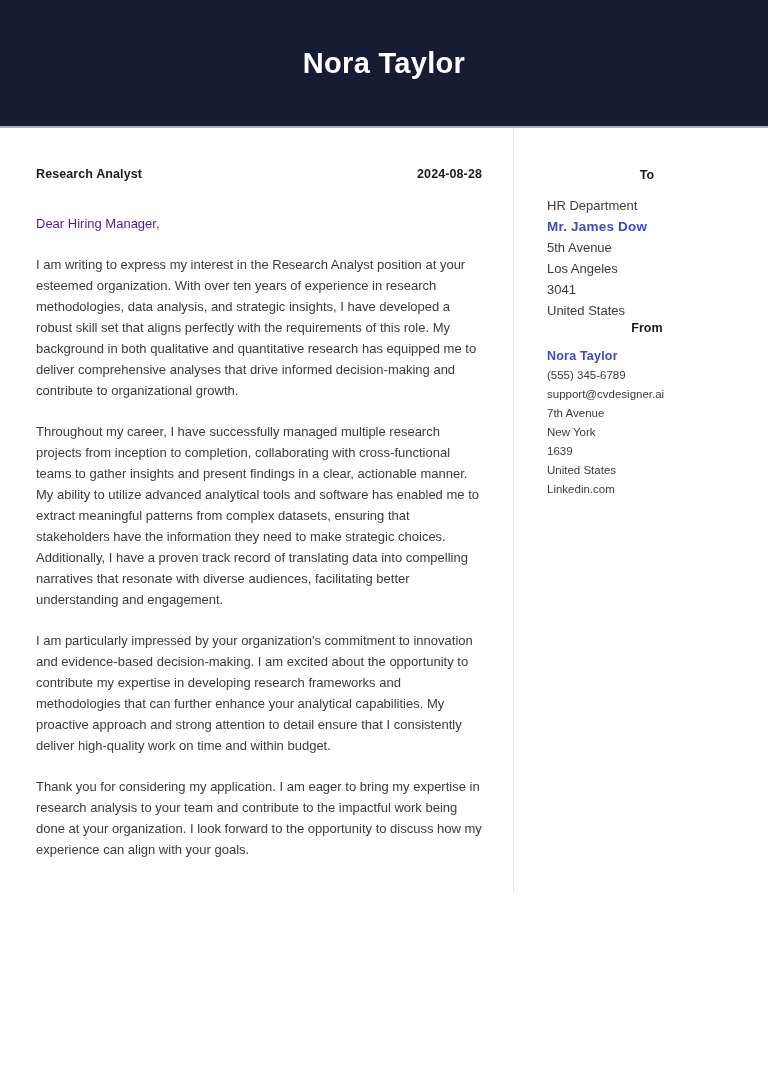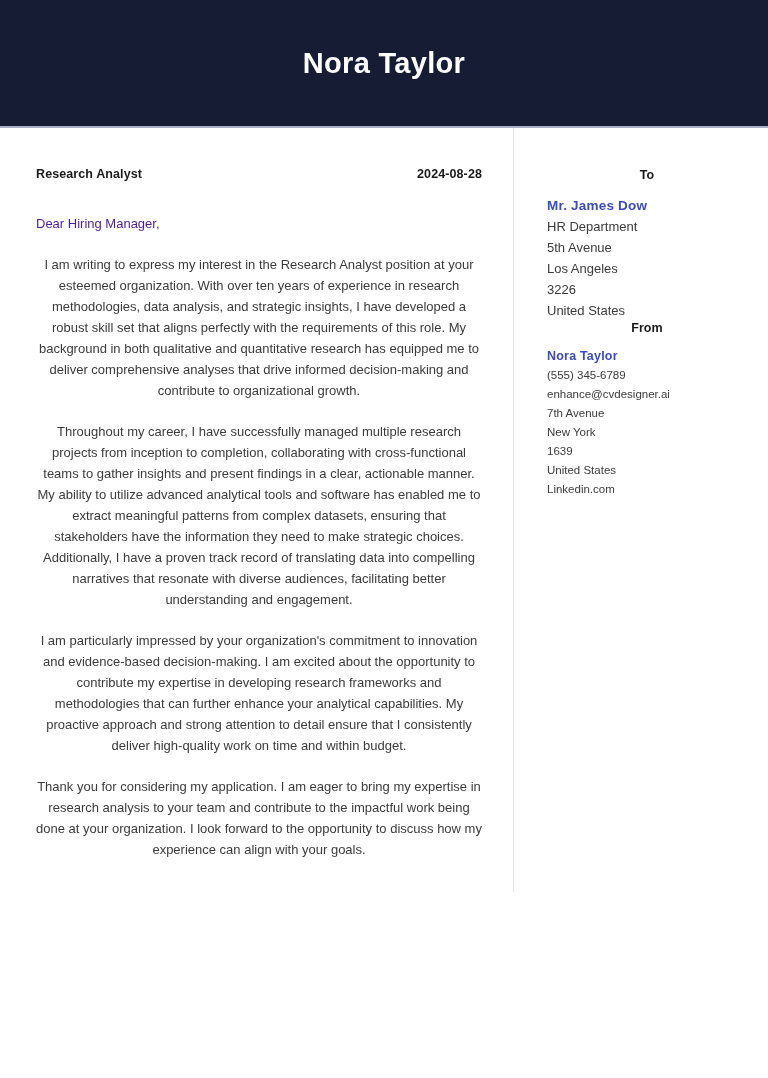--- a/index.html
+++ b/index.html
@@ -83,21 +83,21 @@
     font-size: 13px;
     color: #4c1d95;
     line-height: 21px;
   }
 
   .para {
     margin-top: 20px;
     font-size: 13px;
     color: #3b3b3b;
     line-height: 21px;
-    text-align: center;
+    text-align: left;
   }
 
   .signoff {
     margin-top: 28px;
     font-size: 13px;
     color: #3b3b3b;
     line-height: 21px;
     margin-left: 24px;
   }
 
@@ -198,33 +198,33 @@
       </div>
 
       <div class="signature">Nora Taylor</div>
 
     </div>
 
     <div class="side-col">
 
       <div class="side-heading to">To</div>
       <div class="to-block">
+        <span class="side-line">HR Department</span>
         <span class="side-line side-name">Mr. James Dow</span>
-        <span class="side-line">HR Department</span>
         <span class="side-line">5th Avenue</span>
         <span class="side-line">Los Angeles</span>
-        <span class="side-line">3226</span>
+        <span class="side-line">3041</span>
         <span class="side-line">United States</span>
       </div>
 
       <div class="side-heading from">From</div>
       <div class="from-block">
         <span class="side-line side-name">Nora Taylor</span>
         <span class="side-line">(555) 345-6789</span>
-        <span class="side-line">enhance@cvdesigner.ai</span>
+        <span class="side-line">support@cvdesigner.ai</span>
         <span class="side-line">7th Avenue</span>
         <span class="side-line">New York</span>
         <span class="side-line">1639</span>
         <span class="side-line">United States</span>
         <span class="side-line">Linkedin.com</span>
       </div>
 
     </div>
 
   </div>

